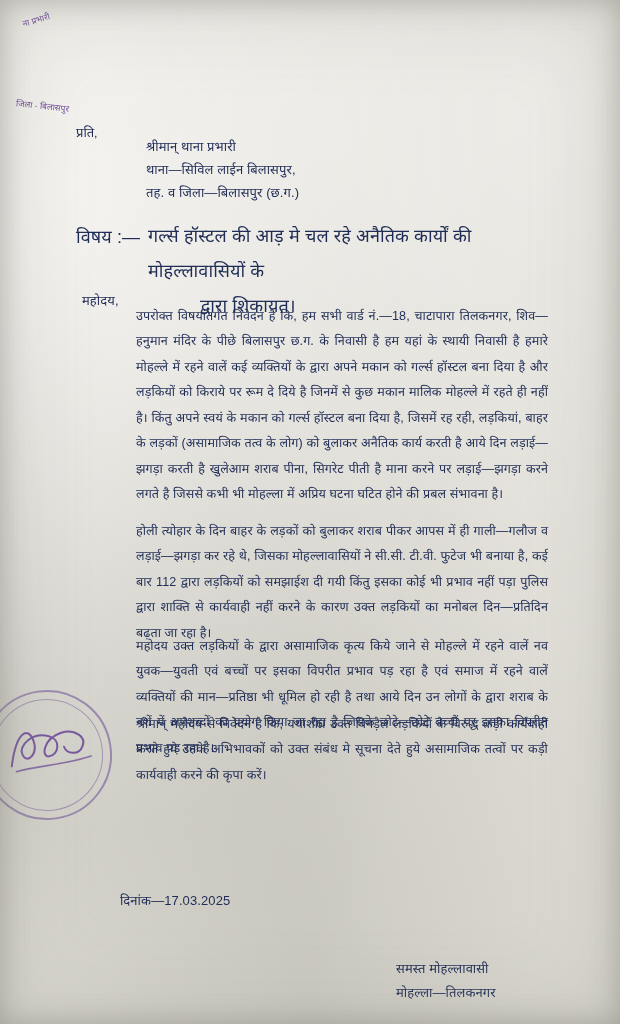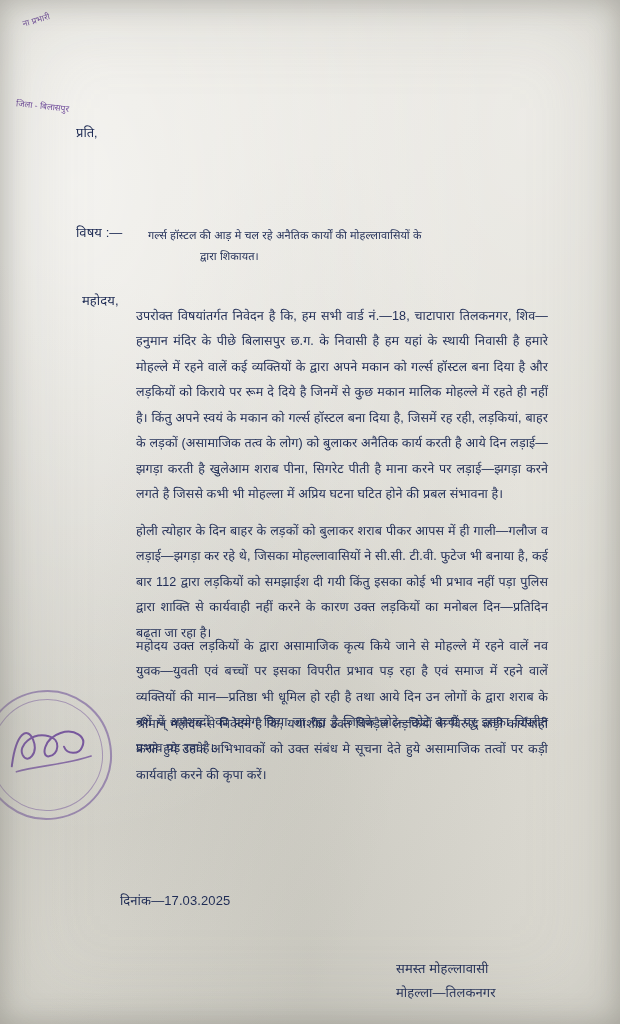--- a/index.html
+++ b/index.html
@@ -66,30 +66,29 @@
     top: 136px;
     font-size: 13px;
     line-height: 1.75;
   }
   .addressee div { white-space: nowrap; }
 
   .subject-label {
     position: absolute;
     left: 76px;
     top: 220px;
-    font-size: 13px;
+    font-size: 18px;
   }
   .subject-text {
     position: absolute;
     left: 148px;
     top: 219px;
     width: 420px;
-    font-size: 11px;
+    font-size: 18px;
     line-height: 1.95;
-    margin-top: 6px;
   }
   .subject-text .l2 { display: block; padding-left: 52px; }
 
   .salutation {
     position: absolute;
     left: 82px;
     top: 288px;
     font-size: 13px;
     text-align: right;
   }
@@ -180,20 +179,25 @@
   .signature svg { display: block; }
 </style>
 </head>
 <body>
 
 <div class="page">
   <div class="doc ink">
 
     <div class="to-label">प्रति‚</div>
 
+    <div class="addressee">
+      <div>श्रीमान् थाना प्रभारी</div>
+      <div>थाना—सिविल लाईन बिलासपुर,</div>
+      <div>तह. व जिला—बिलासपुर (छ.ग.)</div>
+    </div>
 
     <div class="subject-label">विषय :—</div>
     <div class="subject-text">
       <span>गर्ल्स हॉस्टल की आड़ मे चल रहे अनैतिक कार्यों की मोहल्लावासियों के</span>
       <span class="l2">द्वारा शिकायत।</span>
     </div>
 
     <div class="salutation">महोदय,</div>
 
     <div class="para" id="para1">

